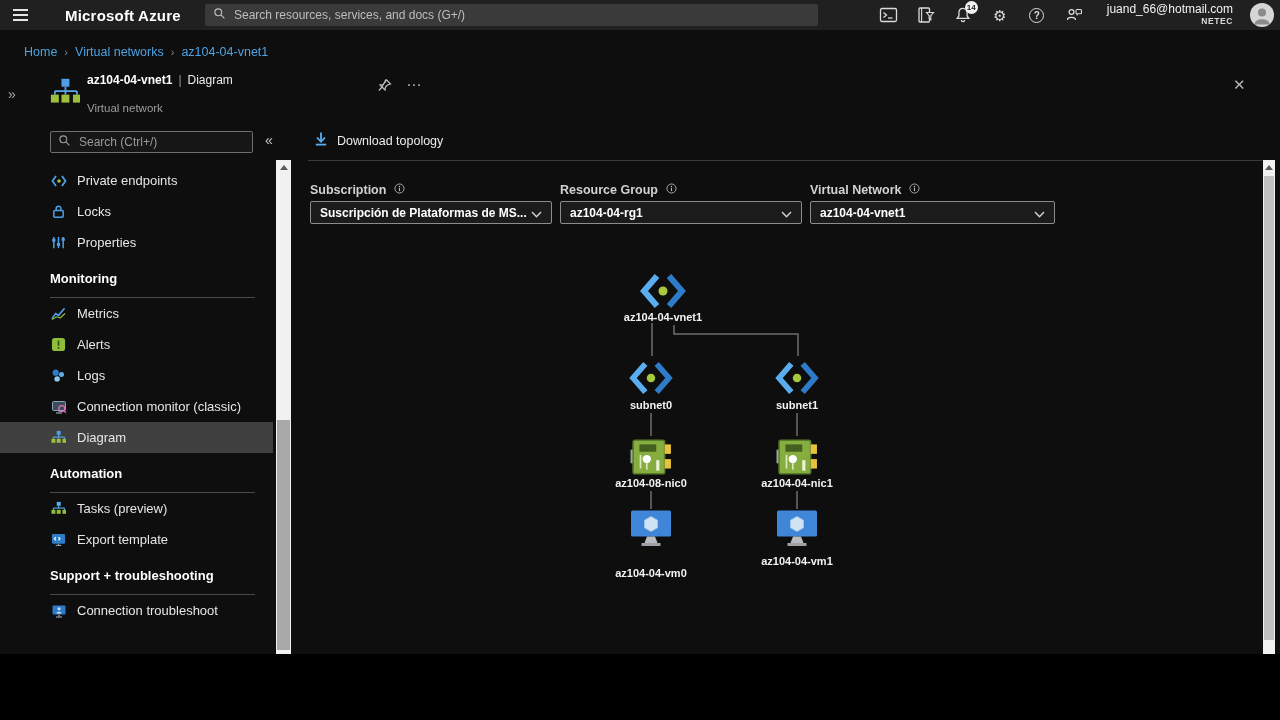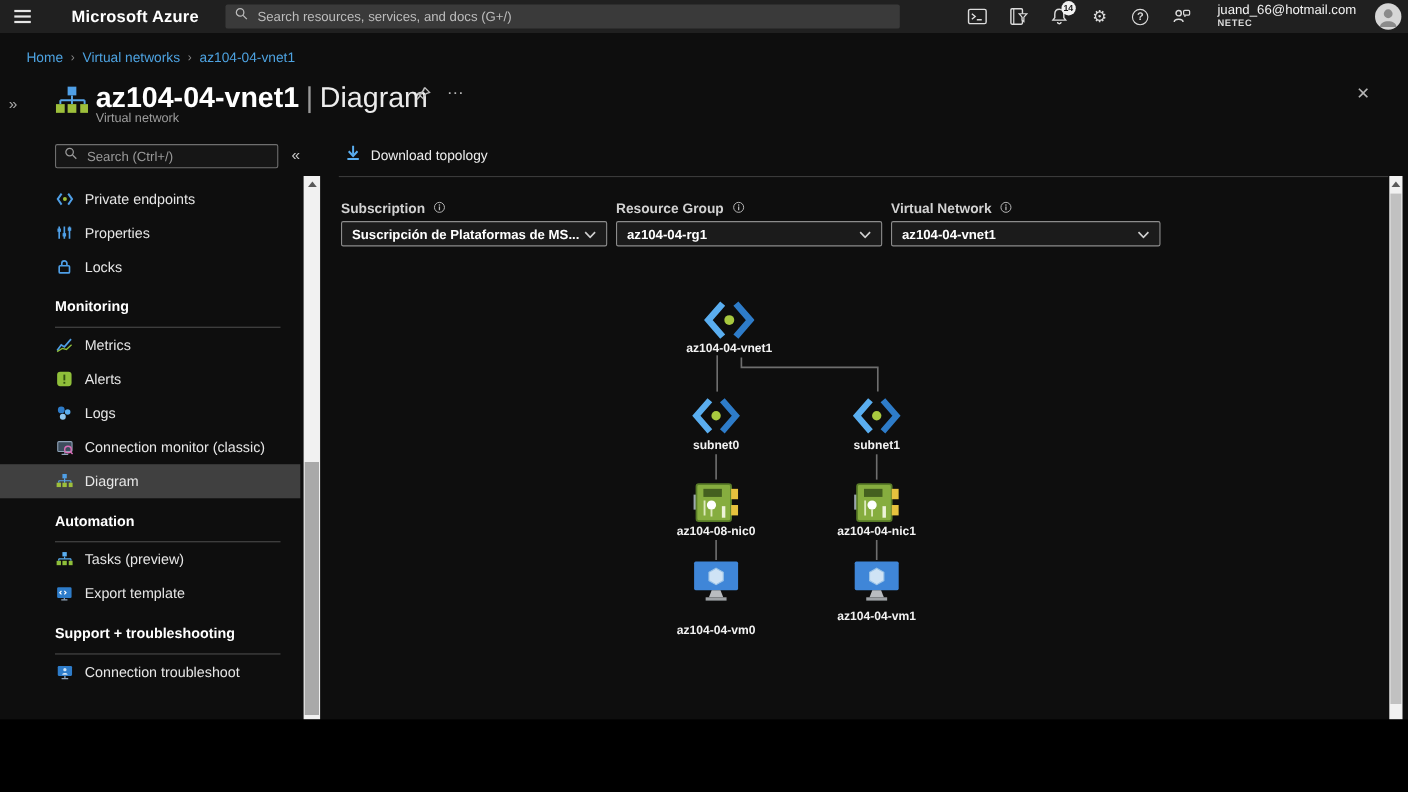--- a/index.html
+++ b/index.html
@@ -16,34 +16,34 @@
   .hamburger span { display:block; width:15px; height:2px; background:#e6e6e6; }
   .azure-logo { color:#fff; font-size:15px; font-weight:bold; margin-left:25px; letter-spacing:.2px; white-space:nowrap; }
   .top-search { position:absolute; left:205px; top:4px; width:613px; height:22px; background:#3a3a3a; border:none; border-radius:2px; display:flex; align-items:center; padding:0 8px; gap:6px; }
   .top-search input { flex:1; background:transparent; border:none; outline:none; color:#cfcfcf; font-size:12px; font-family:"Liberation Sans", sans-serif; }
   .top-search input::placeholder { color:#bdbdbd; }
   .top-right { position:absolute; right:6px; top:0; height:30px; display:flex; align-items:center; gap:17px; }
   .tb-icon { position:relative; width:20px; height:20px; display:flex; align-items:center; justify-content:center; cursor:pointer; color:#dcdcdc; }
   .tb-glyph { font-size:15px; line-height:1; color:#dcdcdc; }
   .help-circle { width:15px; height:15px; border:1.2px solid #dcdcdc; border-radius:50%; display:flex; align-items:center; justify-content:center; font-size:10px; font-weight:bold; color:#dcdcdc; }
   .bell-badge { position:absolute; top:-4px; right:-5px; width:13px; height:13px; background:#f2f2f2; border-radius:50%; color:#1a1a1a; font-size:8px; font-weight:bold; display:flex; align-items:center; justify-content:center; }
-  .account { text-align:left; line-height:1.15; margin-left:6px; cursor:pointer; }
+  .account { text-align:right; line-height:1.15; margin-left:6px; cursor:pointer; }
   .account .email { color:#f2f2f2; font-size:12px; }
   .account .tenant { color:#dadada; font-size:8.5px; font-weight:bold; letter-spacing:.6px; }
   .avatar { width:24px; height:24px; border-radius:50%; background:#d6d6d6; overflow:hidden; cursor:pointer; }
 
   
   .breadcrumb { position:absolute; left:24px; top:45px; display:flex; align-items:center; gap:7px; font-size:12.5px; }
   .crumb { color:#4da2e0; cursor:pointer; text-decoration:none; }
   .crumb-sep { color:#8a8a8a; font-size:11px; }
 
   
   .expand-chev { position:absolute; left:8px; top:86px; color:#a8a8a8; font-size:14px; cursor:pointer; }
   .title-icon { position:absolute; left:50px; top:77px; }
-  .page-title { position:absolute; left:87px; top:73px; font-size:26px; color:#fff; white-space:nowrap; }
+  .page-title { position:absolute; left:87px; top:73px; font-size:12px; color:#fff; white-space:nowrap; }
   .page-title .t-name { font-weight:bold; }
   .page-title .t-sep { color:#9a9a9a; margin:0 6px; font-weight:normal; }
   .page-title .t-blade { color:#ececec; font-weight:normal; }
   .pin-btn { position:absolute; left:377px; top:78px; cursor:pointer; }
   .more-btn { position:absolute; left:406px; top:72px; color:#b5b5b5; font-size:16px; letter-spacing:2px; cursor:pointer; }
   .close-btn { position:absolute; left:1233px; top:76px; color:#b5b5b5; font-size:15px; cursor:pointer; }
   .subtitle { position:absolute; left:87px; top:102px; color:#9d9d9d; font-size:11.5px; }
 
   
   .side-search { position:absolute; left:50px; top:131px; width:203px; height:22px; border:1px solid #6f6f6f; border-radius:2px; background:#161616; display:flex; align-items:center; gap:6px; padding:0 7px; }
@@ -196,38 +196,38 @@
             <polyline points="5,3 1.5,8 5,13" fill="none" stroke="#4f9fe6" stroke-width="1.8"></polyline>
             <polyline points="11,3 14.5,8 11,13" fill="none" stroke="#4f9fe6" stroke-width="1.8"></polyline>
             <circle cx="8" cy="8" r="1.8" fill="#9dbf3b"></circle>
           </svg>
       </span>
       <span>Private endpoints</span>
     </div>
     <div class="side-item">
       <span class="side-ic">
         <svg width="15" height="15" viewBox="0 0 16 16">
+            <rect x="3" y="7" width="10" height="7" rx="1" fill="none" stroke="#4f9fe6" stroke-width="1.6"></rect>
+            <path d="M5.5 7 V4.8 a2.5 2.5 0 0 1 5 0 V7" fill="none" stroke="#4f9fe6" stroke-width="1.6"></path>
+          </svg>
+      </span>
+      <span>Locks</span>
+    </div>
+    <div class="side-item">
+      <span class="side-ic">
+        <svg width="15" height="15" viewBox="0 0 16 16">
             <line x1="3" y1="2" x2="3" y2="14" stroke="#4f9fe6" stroke-width="1.6"></line>
             <line x1="8" y1="2" x2="8" y2="14" stroke="#4f9fe6" stroke-width="1.6"></line>
             <line x1="13" y1="2" x2="13" y2="14" stroke="#4f9fe6" stroke-width="1.6"></line>
             <rect x="1.3" y="4" width="3.4" height="3.2" fill="#4f9fe6"></rect>
             <rect x="6.3" y="8.5" width="3.4" height="3.2" fill="#4f9fe6"></rect>
             <rect x="11.3" y="3" width="3.4" height="3.2" fill="#4f9fe6"></rect>
           </svg>
       </span>
       <span>Properties</span>
-    </div>
-    <div class="side-item">
-      <span class="side-ic">
-        <svg width="15" height="15" viewBox="0 0 16 16">
-            <rect x="3" y="7" width="10" height="7" rx="1" fill="none" stroke="#4f9fe6" stroke-width="1.6"></rect>
-            <path d="M5.5 7 V4.8 a2.5 2.5 0 0 1 5 0 V7" fill="none" stroke="#4f9fe6" stroke-width="1.6"></path>
-          </svg>
-      </span>
-      <span>Locks</span>
     </div>
 
     <div class="side-header">Monitoring</div>
 
     <div class="side-item">
       <span class="side-ic">
         <svg width="15" height="15" viewBox="0 0 16 16">
             <polyline points="1,13.5 5,8 8,10 14.5,2.5" fill="none" stroke="#4f9fe6" stroke-width="1.7"></polyline>
             <polyline points="1,14.5 6,11.5 10,12.5 15,8" fill="none" stroke="#8fbf3a" stroke-width="1.3"></polyline>
           </svg>

